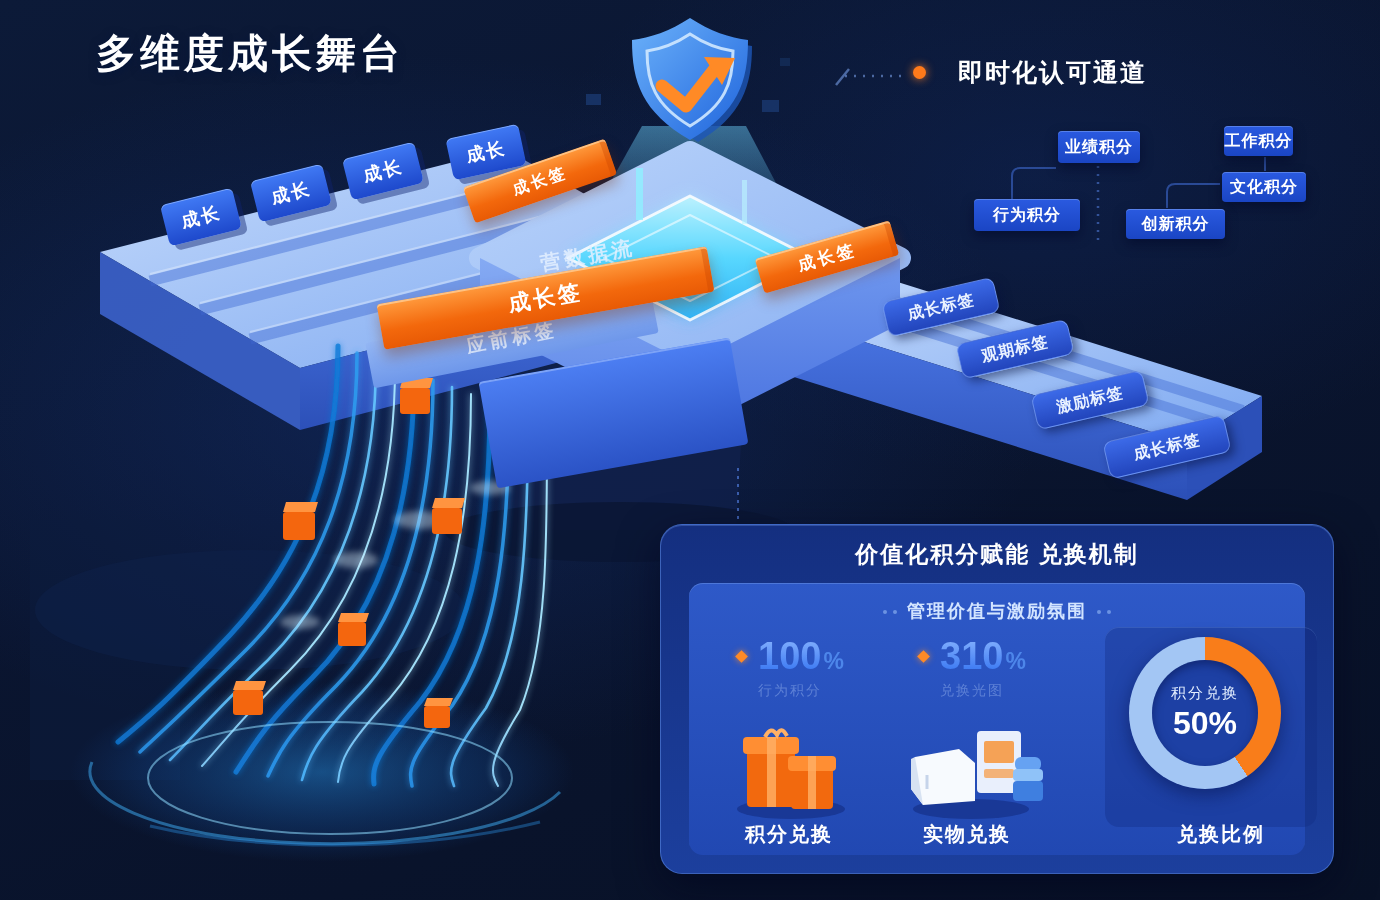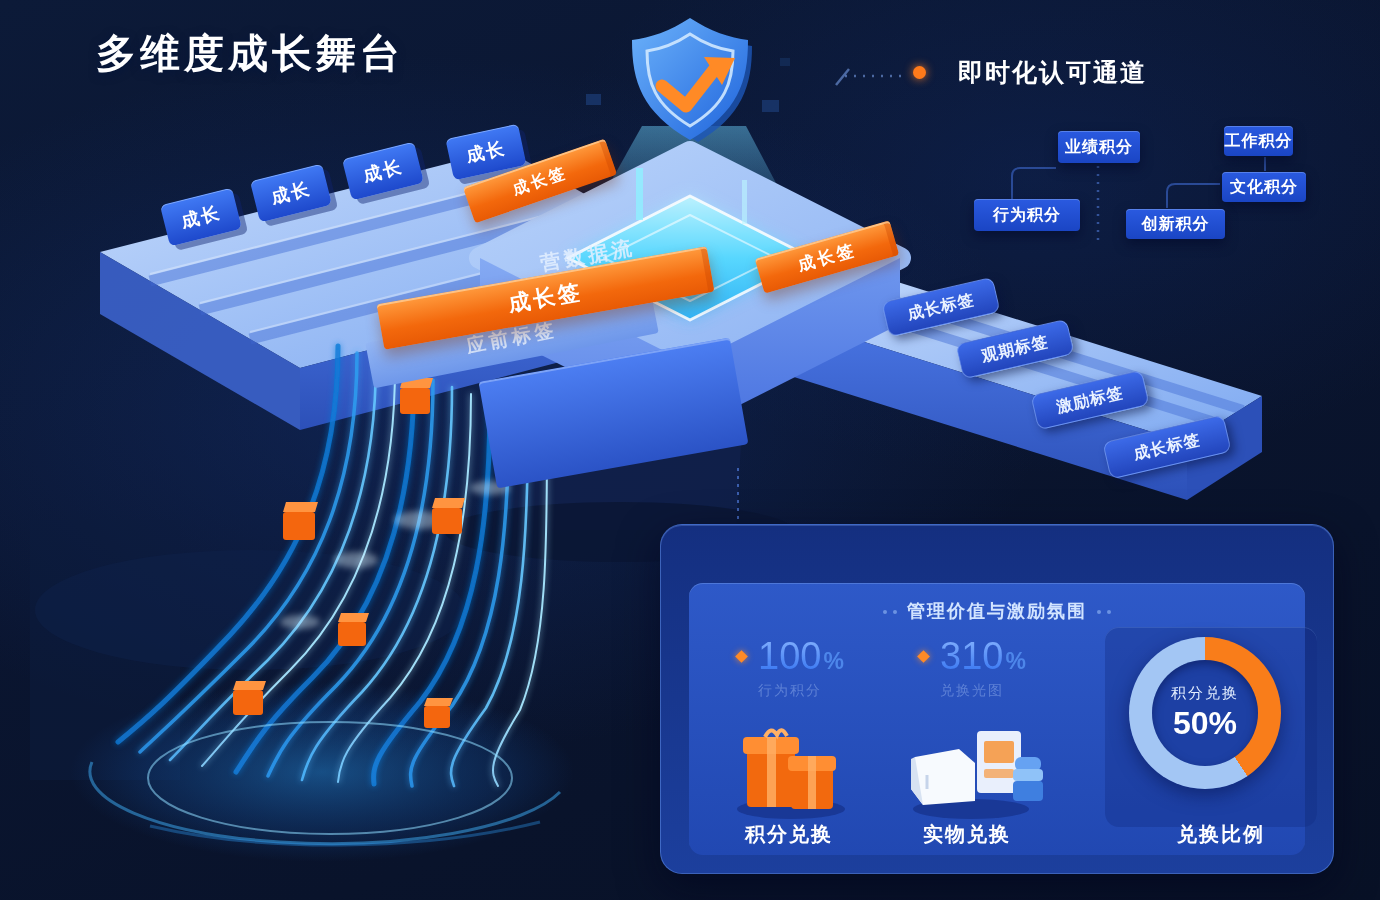--- a/index.html
+++ b/index.html
@@ -52,21 +52,21 @@
     font-size:23px;font-weight:bold;color:#fff;letter-spacing:2px;}
   .card{position:absolute;left:28px;top:58px;width:616px;height:272px;border-radius:14px;
     background:linear-gradient(180deg,#2e59c8,#2148b2);
     box-shadow:inset 0 1px 0 rgba(150,190,255,.3);}
   .card-head{position:absolute;left:0;top:16px;width:100%;text-align:center;
     font-size:18px;font-weight:bold;color:#d2e4ff;letter-spacing:2px;}
   .stat{position:absolute;display:flex;flex-direction:column;}
   .stat-row{display:flex;align-items:baseline;}
   .diamond{width:9px;height:9px;background:#ff8a26;transform:rotate(45deg);margin-right:12px;
     box-shadow:0 0 6px rgba(255,140,40,.8);align-self:center;}
-  .stat-num{font-size:38px;font-weight:normal;
+  .stat-num{font-size:38px;font-weight:bold;
     background:linear-gradient(180deg,#8ab6ff,#2d6ef0);
     -webkit-background-clip:text;background-clip:text;color:transparent;}
   .stat-pct{font-size:23px;font-weight:bold;color:#4d86ea;margin-left:2px;}
   .stat-cap{font-size:14px;color:rgba(135,165,232,.55);letter-spacing:2px;margin:4px 0 0 21px;}
   .item-label{position:absolute;font-size:20px;font-weight:bold;color:#fff;letter-spacing:2px;text-align:center;}
   .donut-tile{position:absolute;left:416px;top:44px;width:212px;height:200px;border-radius:14px;
     background:rgba(16,42,130,.35);box-shadow:inset 0 1px 0 rgba(150,190,255,.18);}
   .donut{position:absolute;left:440px;top:54px;width:152px;height:152px;border-radius:50%;
     box-shadow:0 6px 18px rgba(5,15,70,.5);}
   .donut-hole{position:absolute;left:23px;top:23px;width:106px;height:106px;border-radius:50%;
@@ -289,20 +289,21 @@
   <div class="abs obar" style="left:465px;top:162px;width:150px;height:38px;transform:rotate(-19deg);font-size:16px">成长签</div>
   <div class="abs obar" style="left:378px;top:275px;width:335px;height:46px;transform:rotate(-10deg);font-size:22px">成长签</div>
   <div class="abs obar" style="left:757px;top:239px;width:140px;height:36px;transform:rotate(-16deg);font-size:17px">成长签</div>
 
   <div class="abs pill" style="left:884px;top:289px;width:112px;height:34px;transform:rotate(-13deg)">成长标签</div>
   <div class="abs pill" style="left:958px;top:331px;width:112px;height:34px;transform:rotate(-13deg)">观期标签</div>
   <div class="abs pill" style="left:1033px;top:382px;width:112px;height:34px;transform:rotate(-13deg)">激励标签</div>
   <div class="abs pill" style="left:1105px;top:428px;width:122px;height:36px;transform:rotate(-13deg)">成长标签</div>
 
   <div class="abs panel">
+    <div class="panel-title">价值化积分赋能 兑换机制</div>
     <div class="card">
       <div class="card-head">
         <span class="sep-dot"></span><span class="sep-dot"></span>
         <span>管理价值与激励氛围</span>
         <span class="sep-dot"></span><span class="sep-dot"></span>
       </div>
 
       <div class="stat" style="left:48px;top:52px">
         <div class="stat-row">
             <span class="diamond"></span>

